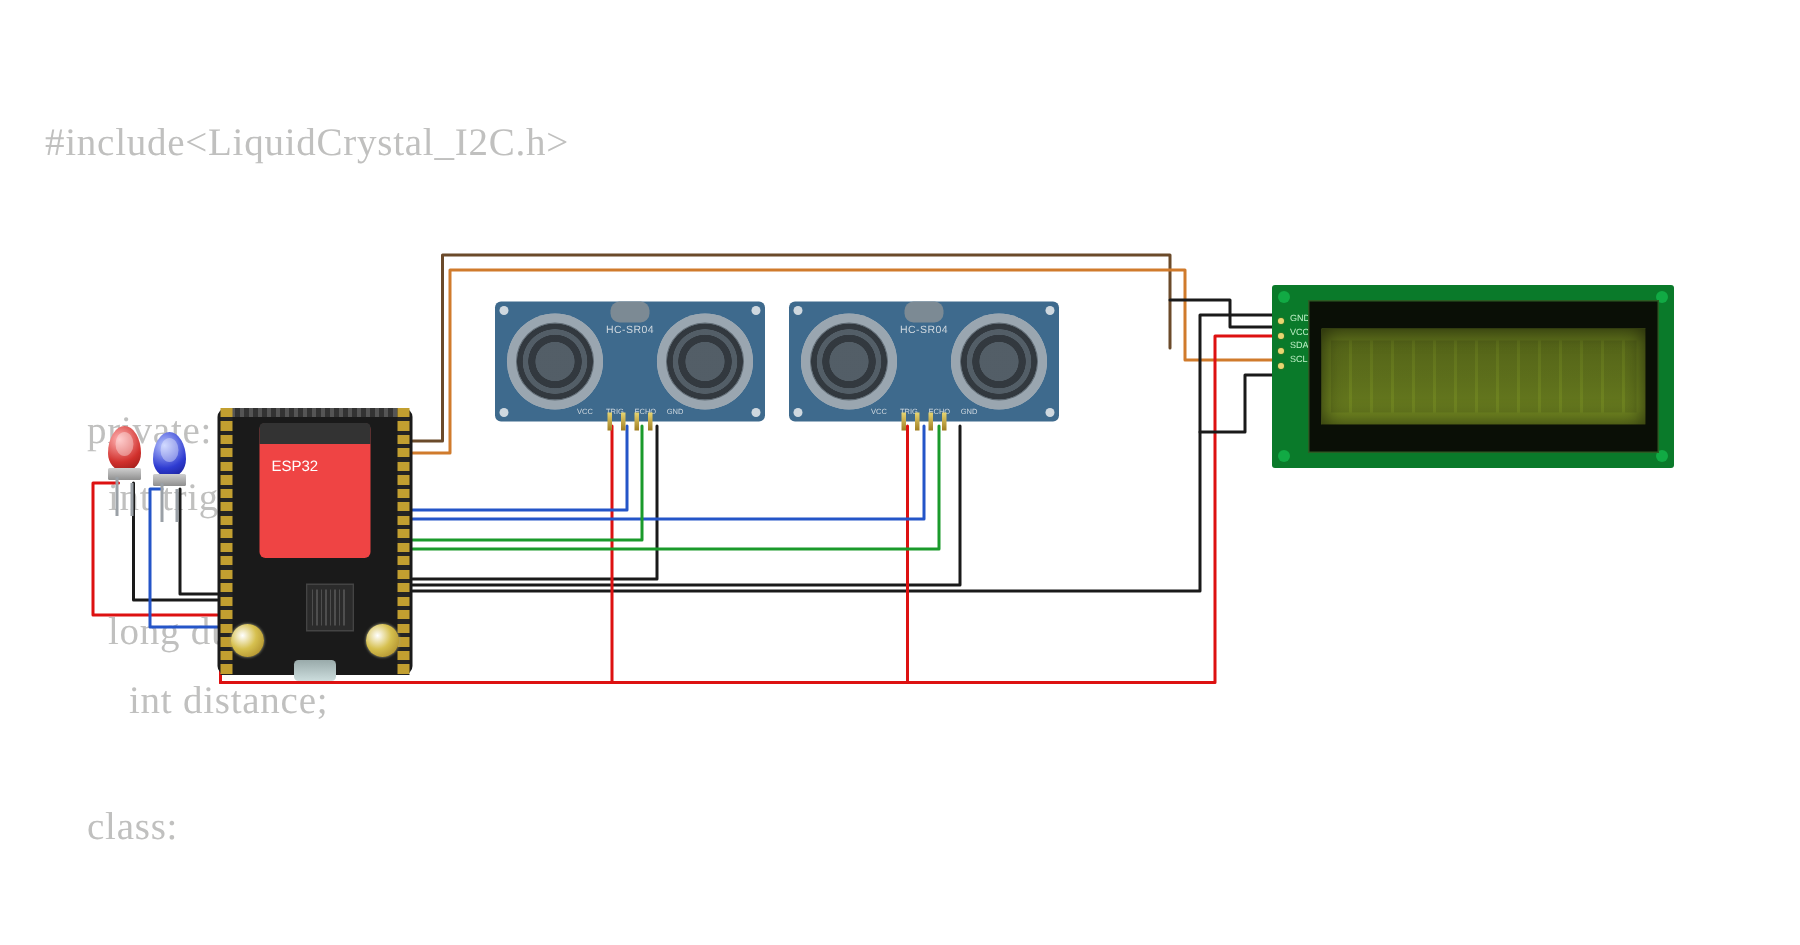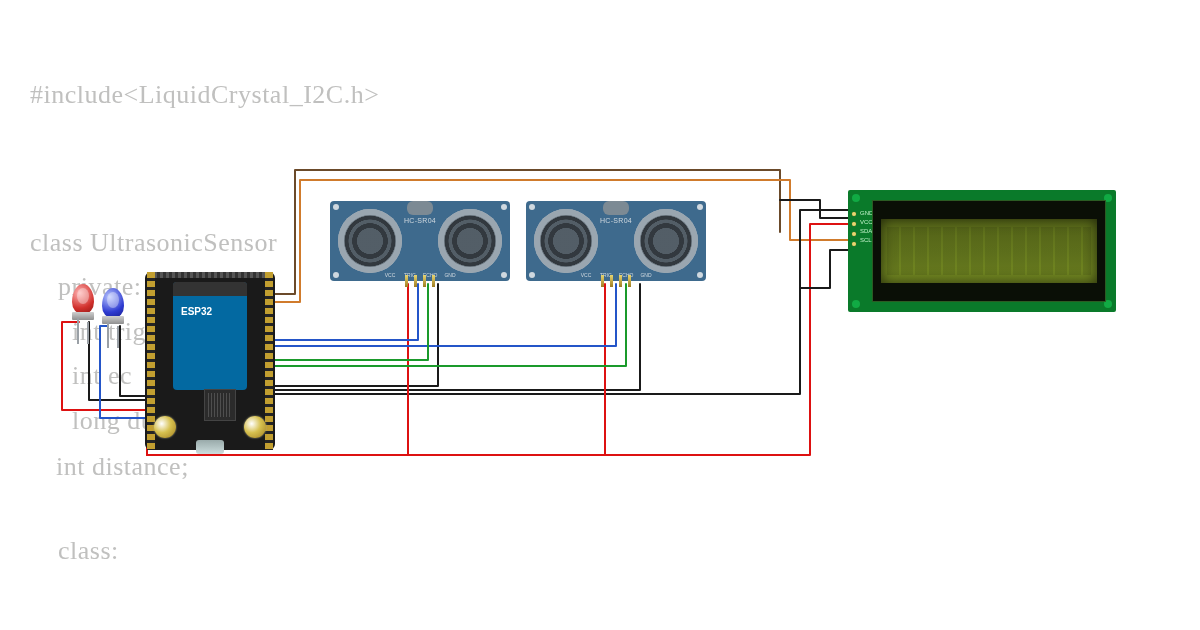--- a/index.html
+++ b/index.html
@@ -11,21 +11,21 @@
   .indent1 { padding-left: 28px; }
   .indent2 { padding-left: 42px; }
 
   
   svg.wires { position: absolute; inset: 0; width: 1200px; height: 630px; pointer-events: none; }
   svg.wires path { fill: none; stroke-width: 2; stroke-linecap: round; stroke-linejoin: round; }
 
   
   .esp32 { position: absolute; left: 145px; top: 272px; width: 130px; height: 178px; background: #1a1a1a; border-radius: 6px; }
   .esp32::before { content:''; position:absolute; left:6px; right:6px; top:0; height:6px; background:repeating-linear-gradient(90deg,#333 0 3px,#555 3px 6px); }
-  .esp-shield { position:absolute; left:28px; top:10px; width:74px; height:108px; background:#0369a1; border-radius:4px;font-weight:bold; }
+  .esp-shield { position:absolute; left:28px; top:10px; width:74px; height:90px; background:#ef4444; border-radius:4px; }
   .esp-shield .ant { position:absolute; left:0; top:0; right:0; height:14px; background:#333; border-radius:3px 3px 0 0; }
   .esp-shield .label { position:absolute; left:8px; top:24px; color:#fff; font-family:Arial,sans-serif; font-size:10px; }
   .esp-chip { position:absolute; left:60px; top:118px; width:30px; height:30px; background:#2b2b2b; outline:1px solid #444; }
   .esp-chip::after { content:''; position:absolute; inset:3px; background:repeating-linear-gradient(90deg,#666 0 1px,#2b2b2b 1px 3px); opacity:.6; }
   .esp-btn { position:absolute; width:22px; height:22px; border-radius:50%; background:radial-gradient(circle at 35% 35%, #fff,#d6c04f 45%,#a07d20 100%); box-shadow:0 0 2px #aa8; }
   .esp-btn.l { left:9px;  bottom:12px; }
   .esp-btn.r { right:9px; bottom:12px; }
   .esp-usb { position:absolute; left:50%; bottom:-4px; width:28px; height:14px; margin-left:-14px; background:linear-gradient(#9aa,#cdd); border-radius:3px; }
   .esp-pins { position:absolute; top:0; bottom:0; width:8px; background:repeating-linear-gradient(180deg,#c9a227 0 6px,#1a1a1a 6px 9px); filter:contrast(.9); }
   .esp-pins.l { left:2px; } .esp-pins.r { right:2px; }
@@ -69,27 +69,25 @@
   .led .leg.l { left:5px; } .led .leg.r { right:5px; height:22px; }
   .led.red  { left:72px;  top:284px; background:radial-gradient(circle at 35% 30%, #ffb3b3, #d1302c 60%, #8a1613); }
   .led.blue { left:102px; top:288px; background:radial-gradient(circle at 35% 30%, #b9c6ff, #2e3bd1 60%, #161a8a); }
 </style>
 </head>
 <body>
 
 <div class="canvas">
 
   <div class="code" style="left:30px; top:80px">#include&lt;LiquidCrystal_I2C.h&gt;</div>
-  <div class="code" style="left:30px; top:228px">class UltrasonicSensor</div>
   <div class="code indent1" style="left:30px; top:272px">private:</div>
   <div class="code indent2" style="left:30px; top:317px">int trig</div>
-  <div class="code indent2" style="left:30px; top:361px">int ec</div>
   <div class="code indent2" style="left:30px; top:406px">long du</div>
   <div class="code" style="left:220px; top:406px">;</div>
-  <div class="code indent2" style="left:14px; top:452px">int distance;</div>
+  <div class="code indent2" style="left:44px; top:452px">int distance;</div>
   <div class="code indent1" style="left:30px; top:536px">class:</div>
 
   <svg class="wires">
 
     <path d="M275 294 L295 294 L295 170 L780 170 L780 232" stroke="#6b4a2a"></path>
 
     <path d="M275 302 L300 302 L300 180 L790 180 L790 240 L848 240" stroke="#d07b2c"></path>
 
     <path d="M275 386 L438 386 L438 284" stroke="#1a1a1a"></path>
     <path d="M275 390 L640 390 L640 284" stroke="#1a1a1a"></path>

